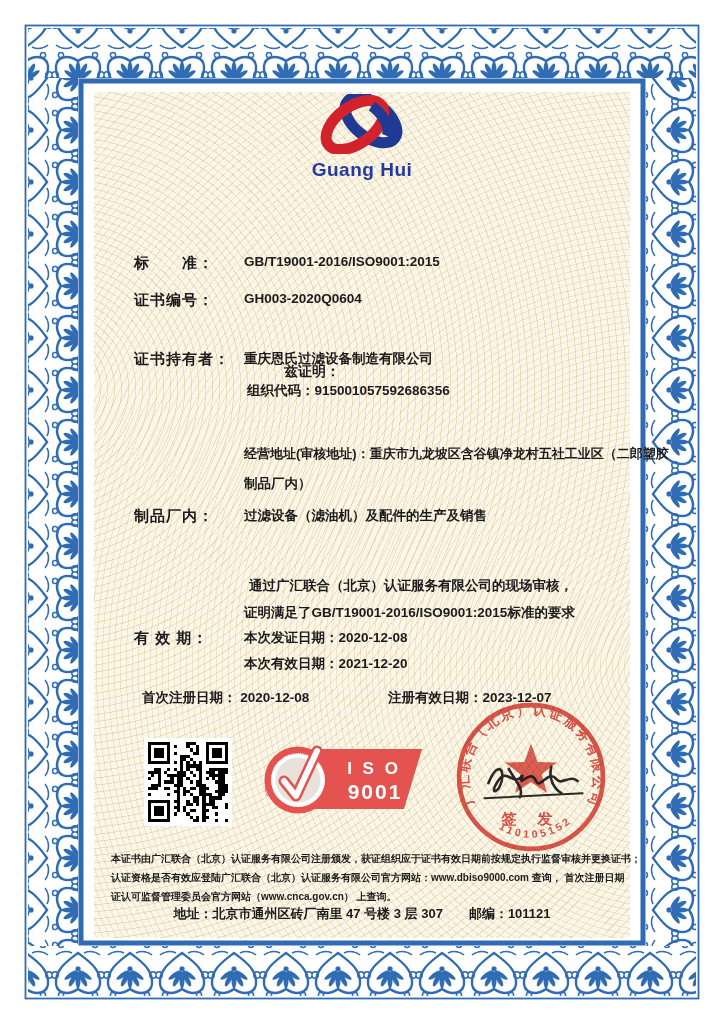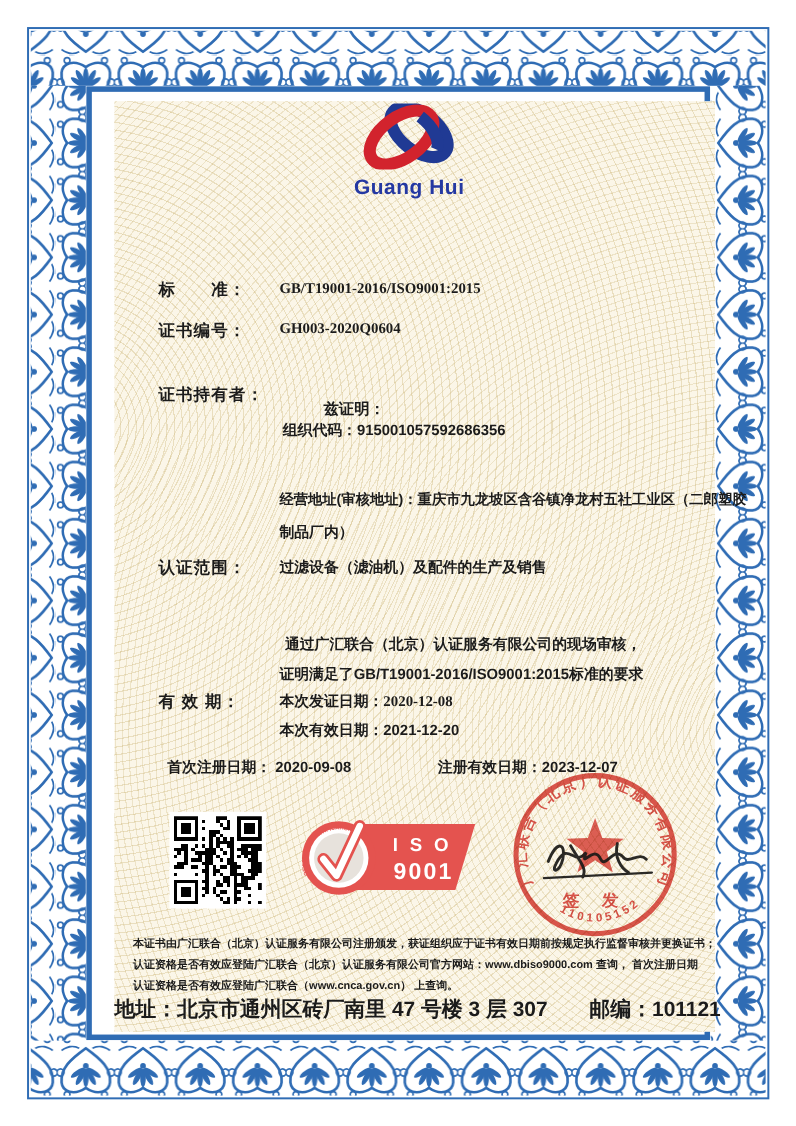--- a/index.html
+++ b/index.html
@@ -1,48 +1,48 @@
 <!DOCTYPE html>
 <html><head>
 <meta charset="utf-8">
 <style>
   html,body{margin:0;padding:0;background:#ffffff;}
   .page{position:relative;width:724px;height:1024px;background:#ffffff;overflow:hidden;
         font-family:"Liberation Sans","DejaVu Sans",sans-serif;}
   .border-svg{position:absolute;left:0;top:0;}
   
-  .cert-body{position:absolute;left:104px;top:92px;width:536px;height:846px;
+  .cert-body{position:absolute;left:94px;top:92px;width:536px;height:846px;
     background:
       repeating-radial-gradient(circle at -8% 35%, rgba(205,183,122,0.38) 0 1px, rgba(0,0,0,0) 1px 7px),
       repeating-radial-gradient(circle at 108% 68%, rgba(205,183,122,0.30) 0 1px, rgba(0,0,0,0) 1px 6px),
-      #fbf6e8; padding-left: 10px;}
+      #fbf6e8;}
   .logo-wrap{position:absolute;left:0;top:2px;width:536px;text-align:center;}
   .brand-name{margin-top:1px;font-size:19px;font-weight:bold;color:#2438a2;letter-spacing:.5px;}
   .cert-title{position:absolute;left:0;top:96px;width:536px;text-align:center;
       font-size:30px;font-weight:bold;color:#1d1d1b;letter-spacing:11px;padding-left:11px;box-sizing:border-box;}
   .row{position:absolute;left:40px;display:flex;align-items:flex-start;white-space:nowrap;}
   .lbl{display:inline-block;width:110px;font-size:15px;font-weight:bold;color:#1b1b1b;letter-spacing:1px;}
-  .val{font-size:13.5px;font-weight:bold;color:#1b1b1b;font-family:Liberation Serif, serif;}
+  .val{font-size:13.5px;font-weight:bold;color:#1b1b1b;}
   .plain{position:absolute;font-size:13.5px;font-weight:bold;color:#1b1b1b;white-space:nowrap;}
   .r-standard{top:162px;} .r-certno{top:199px;} .p-hereby{left:190px;top:230px;font-size:14px;margin-top:41px;}
   .r-holder{top:258px;}
   .p-orgcode{left:153px;top:290px;} .p-regaddr{left:150px;top:322px;}
   .p-bizaddr1{left:150px;top:353px;font-size:13px;} .p-bizaddr2{left:150px;top:383px;}
   .r-scope{top:415px;}
   .p-audit1{left:155px;top:485px;} .p-audit2{left:150px;top:512px;}
   .r-validity{top:537px;} .p-validdate{left:150px;top:563px;}
   .p-firstreg{left:48px;top:597px;} .p-regvalid{left:282px;top:597px;margin-left:12px;}
   .qr-box{position:absolute;left:50px;top:646px;width:88px;height:88px;background:#ffffff;
       display:flex;align-items:center;justify-content:center;}
   .iso-badge{position:absolute;left:160px;top:648px;}
   .stamp{position:absolute;left:356px;top:604px;mix-blend-mode:multiply;}
   .footer-para{position:absolute;left:17px;top:757px;width:506px;}
   .f-line{font-size:10px;font-weight:bold;color:#1b1b1b;line-height:19px;white-space:nowrap;}
   .addr-line{position:absolute;left:0;top:813px;width:536px;text-align:center;
-      font-size:19px;font-weight:bold;color:#1b1b1b;white-space:nowrap;}
+      font-size:13px;font-weight:bold;color:#1b1b1b;white-space:nowrap;}
 </style>
 </head>
 <body>
 
 <div class="page">
 
   <svg class="border-svg" width="724" height="1024" viewBox="0 0 724 1024">
     <defs>
       <g id="orn-motif" stroke="#2f6cb4" fill="none">
         <path d="M26 47 C12 37 3 29 4 16 C5 7.5 15 3.5 26 11 C37 3.5 47 7.5 48 16 C49 29 40 37 26 47 Z" stroke-width="2.4"></path>
@@ -97,36 +97,37 @@
       <span class="lbl">标　　准：</span>
       <span class="val">GB/T19001-2016/ISO9001:2015</span>
     </div>
     <div class="row r-certno">
       <span class="lbl">证书编号：</span>
       <span class="val">GH003-2020Q0604</span>
     </div>
     <div class="plain p-hereby">兹证明：</div>
     <div class="row r-holder">
       <span class="lbl">证书持有者：</span>
+      <span class="val">重庆恩氏过滤设备制造有限公司</span>
     </div>
     <div class="plain p-orgcode">组织代码：915001057592686356</div>
     <div class="plain p-bizaddr1">经营地址(审核地址)：重庆市九龙坡区含谷镇净龙村五社工业区（二郎塑胶</div>
     <div class="plain p-bizaddr2">制品厂内）</div>
     <div class="row r-scope">
-      <span class="lbl">认证范围：</span>
+      <span class="lbl">制品厂内：</span>
       <span class="val">过滤设备（滤油机）及配件的生产及销售</span>
     </div>
     <div class="plain p-audit1">通过广汇联合（北京）认证服务有限公司的现场审核，</div>
     <div class="plain p-audit2">证明满足了GB/T19001-2016/ISO9001:2015标准的要求</div>
     <div class="row r-validity">
       <span class="lbl">有 效 期：</span>
       <span class="val">本次发证日期：2020-12-08</span>
     </div>
     <div class="plain p-validdate">本次有效日期：2021-12-20</div>
-    <div class="plain p-firstreg">首次注册日期： 2020-09-08</div>
+    <div class="plain p-firstreg">首次注册日期： 2020-12-08</div>
     <div class="plain p-regvalid">注册有效日期：2023-12-07</div>
 
     <div class="qr-box">
       <svg id="qr-svg" width="80" height="80" viewBox="0 0 25 25" shape-rendering="crispEdges">
           <rect x="0" y="0" width="25" height="25" fill="#ffffff"></rect>
           <rect x="12" y="0" width="1" height="1" fill="#000"></rect>
           <rect x="13" y="0" width="1" height="1" fill="#000"></rect>
           <rect x="14" y="0" width="1" height="1" fill="#000"></rect>
           <rect x="8" y="1" width="1" height="1" fill="#000"></rect>
           <rect x="12" y="1" width="1" height="1" fill="#000"></rect>
@@ -373,18 +374,18 @@
           <path d="M58 72 C66 86 73 92 69 100"></path>
           <path d="M100 70 C97 82 103 92 110 96"></path>
           <path d="M34 101 L 131 96" stroke-width="2"></path>
         </g>
       </svg>
     </div>
 
     <div class="footer-para">
       <div class="f-line">本证书由广汇联合（北京）认证服务有限公司注册颁发，获证组织应于证书有效日期前按规定执行监督审核并更换证书；</div>
       <div class="f-line">认证资格是否有效应登陆广汇联合（北京）认证服务有限公司官方网站：www.dbiso9000.com 查询， 首次注册日期</div>
-      <div class="f-line">认证资格是否有效应登陆广汇联合（www.cnca.gov.cn） 上查询。</div>
+      <div class="f-line">证认可监督管理委员会官方网站（www.cnca.gov.cn） 上查询。</div>
     </div>
     <div class="addr-line">地址：北京市通州区砖厂南里 47 号楼 3 层 307　　邮编：101121</div>
 
   </div>
 </div>
 
 </body></html>

